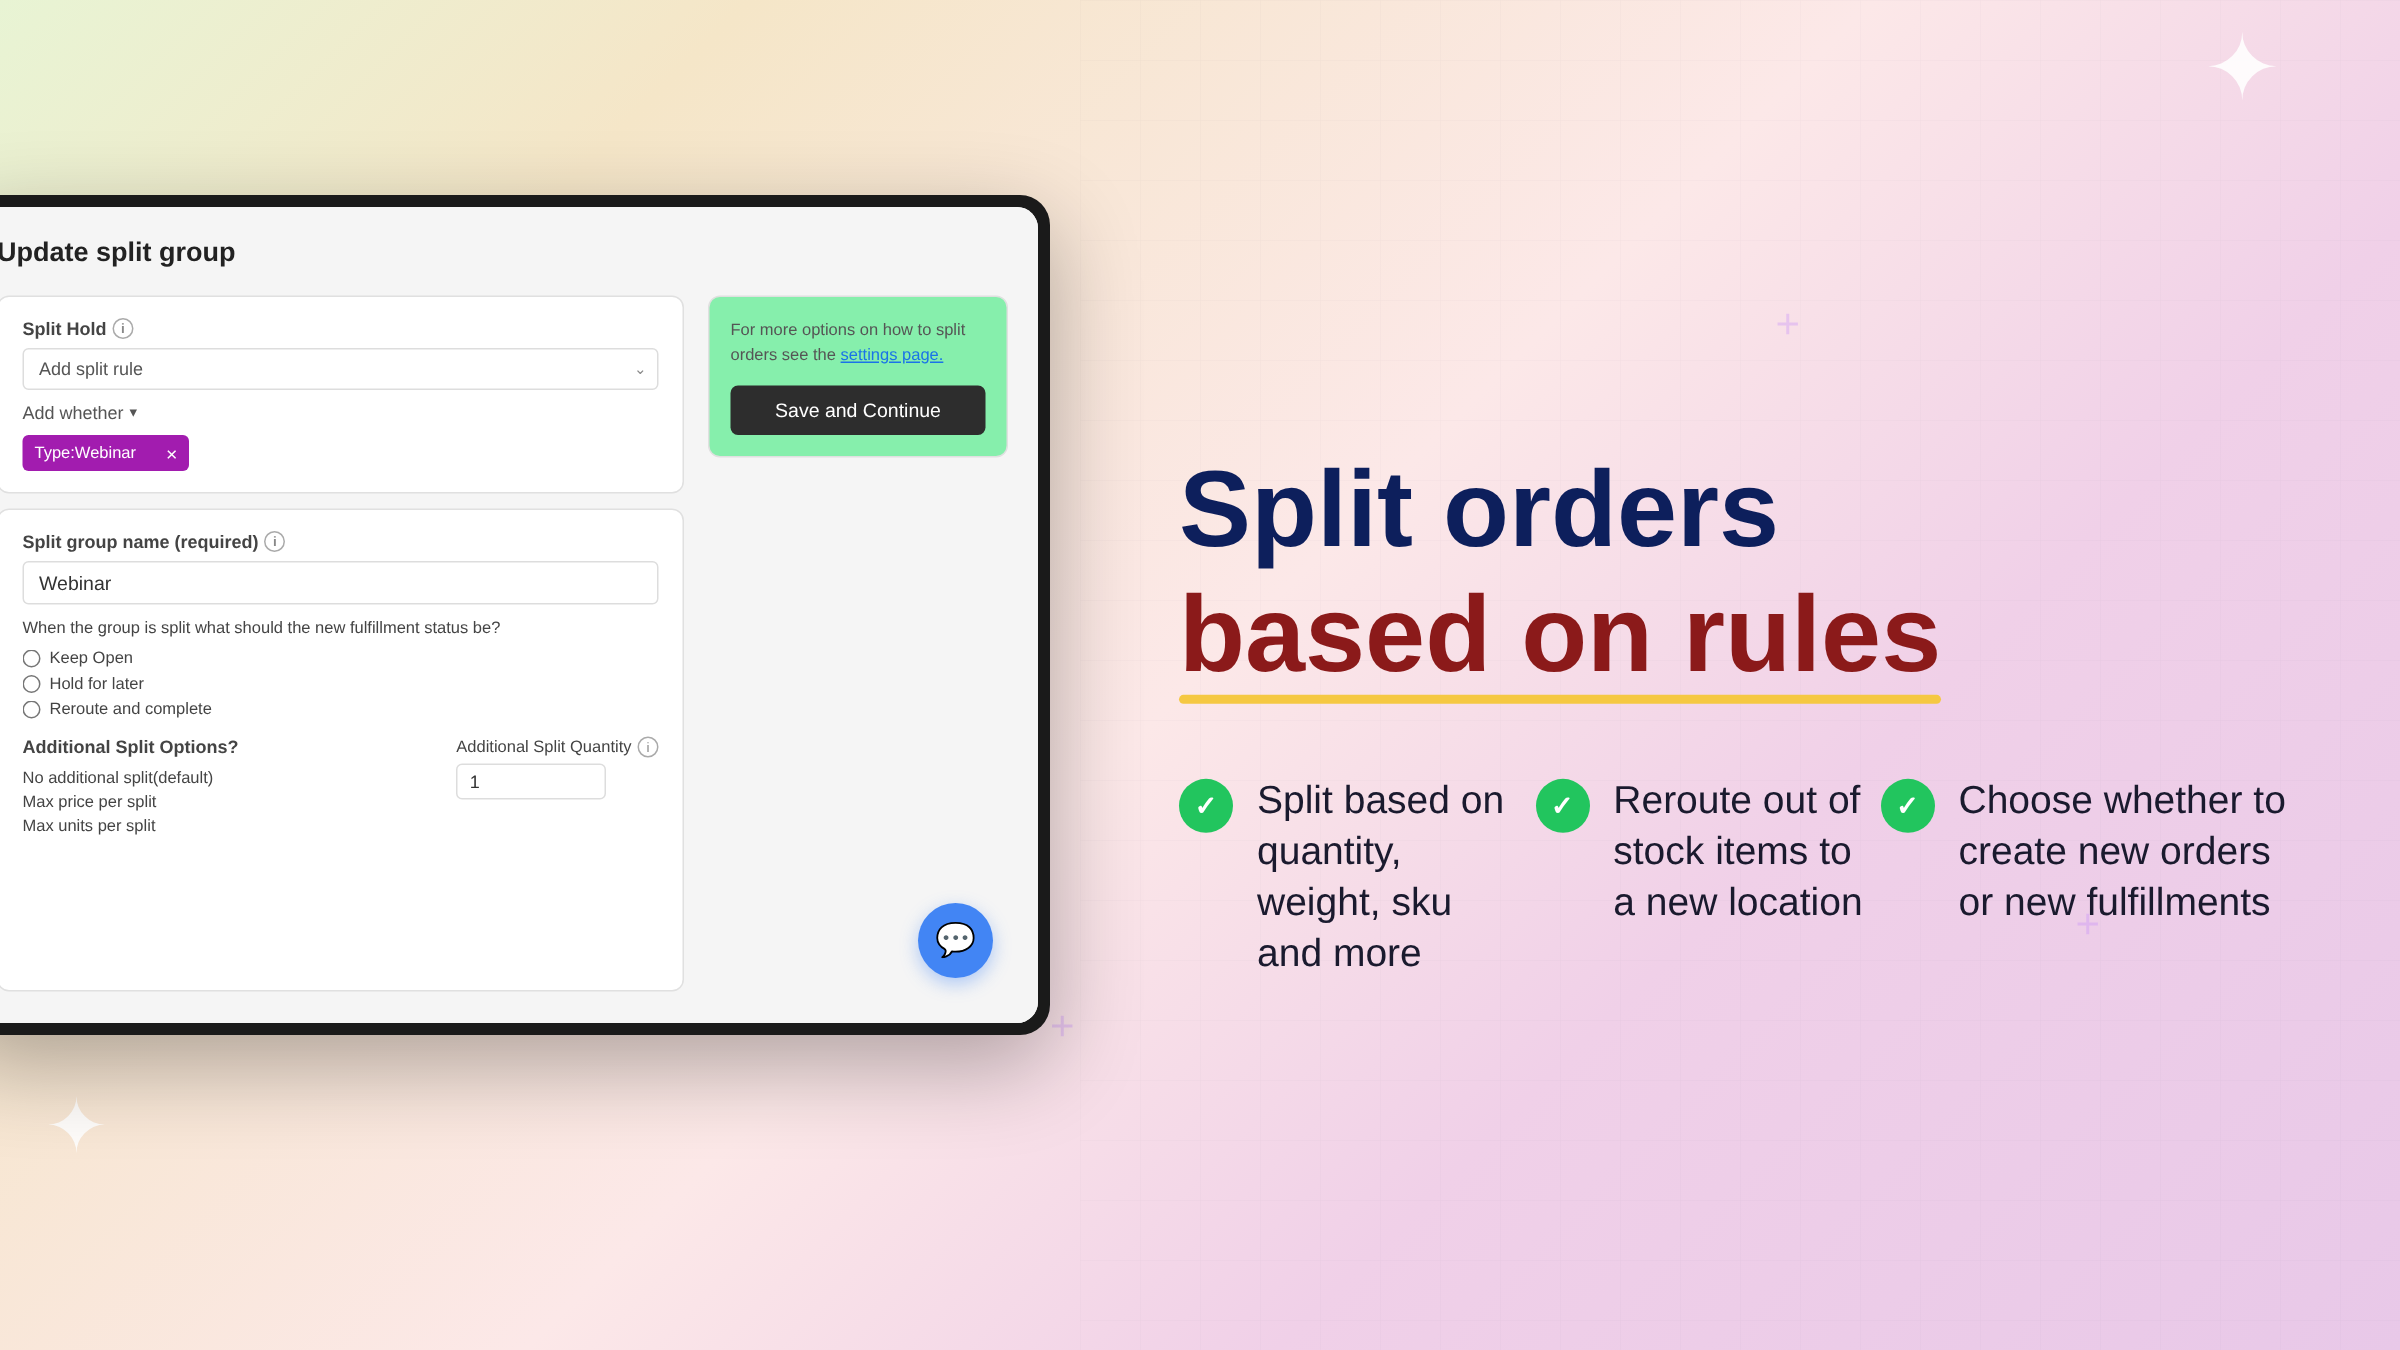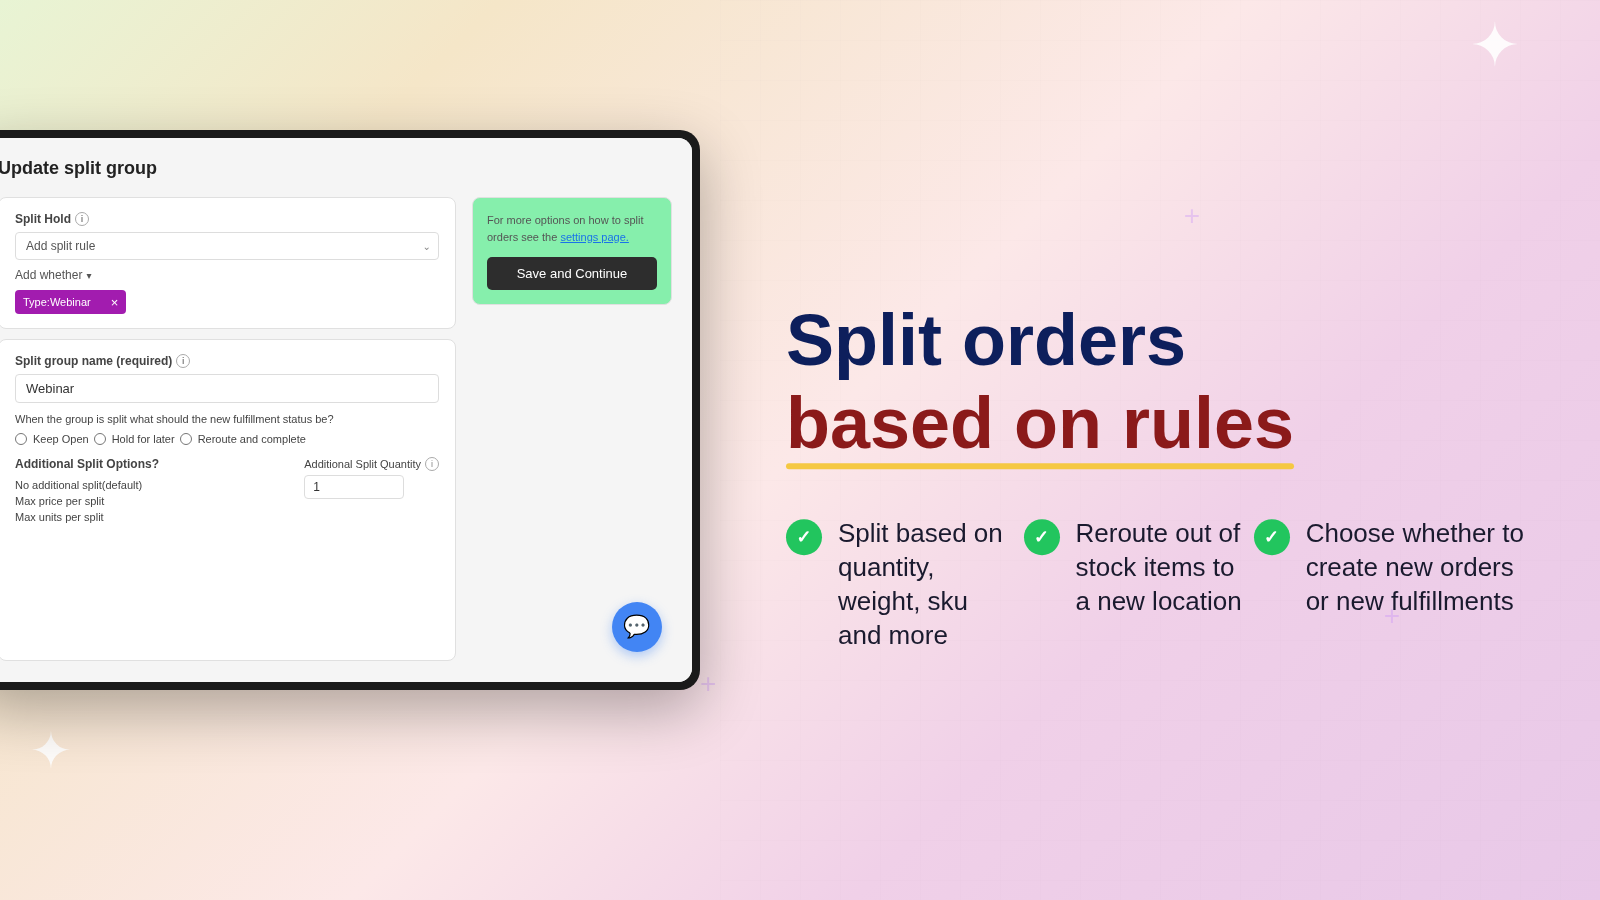--- a/index.html
+++ b/index.html
@@ -177,20 +177,21 @@
     }
 
     .question-text {
       font-size: 11px;
       color: #444;
       margin-bottom: 8px;
     }
 
     .radio-group {
       display: flex;
+      flex-direction: column;
       gap: 5px;
       margin-bottom: 12px;
     }
 
     .radio-item {
       display: flex;
       align-items: center;
       gap: 6px;
       font-size: 11px;
       color: #444;

